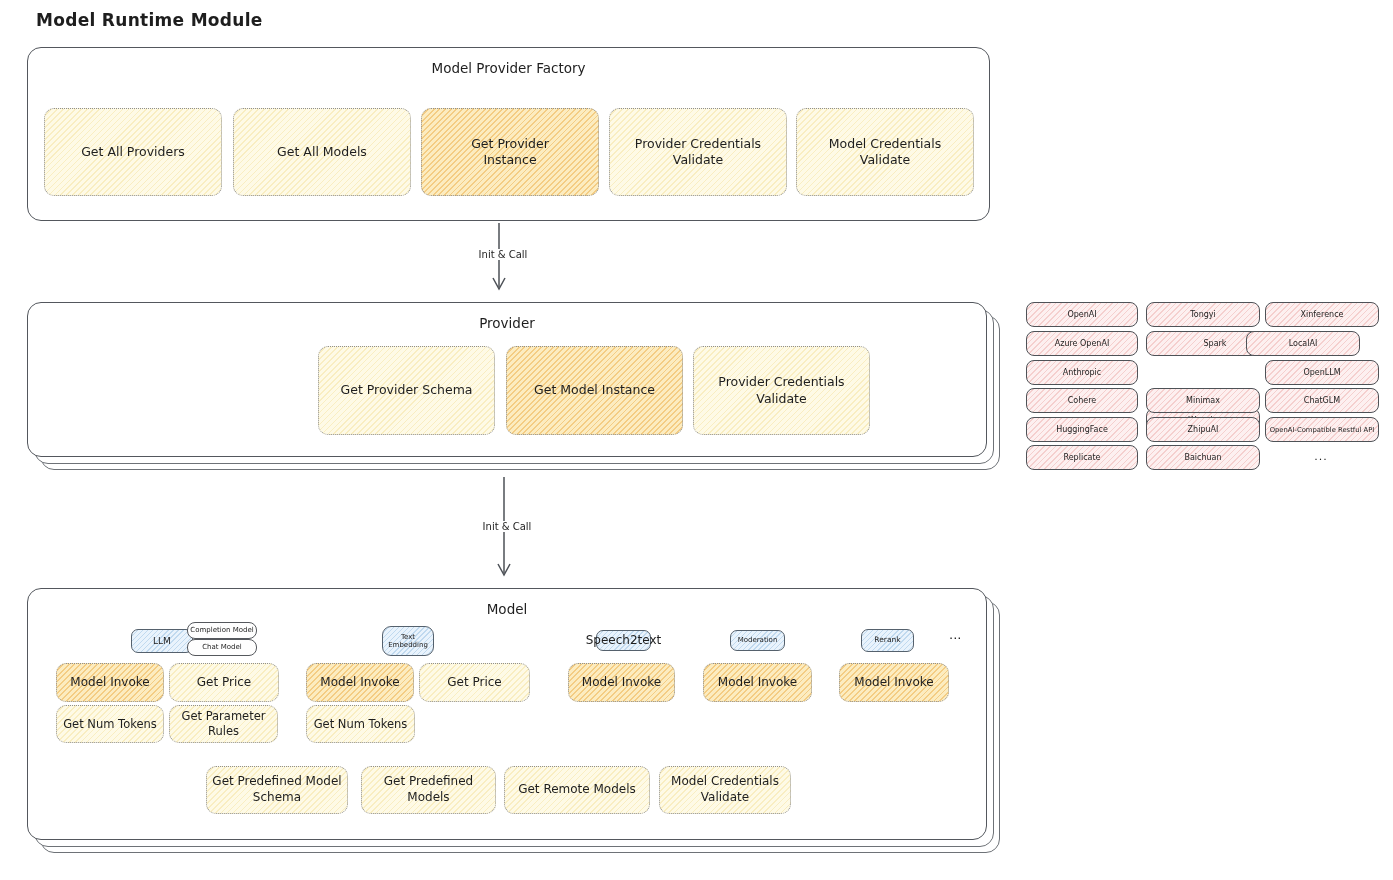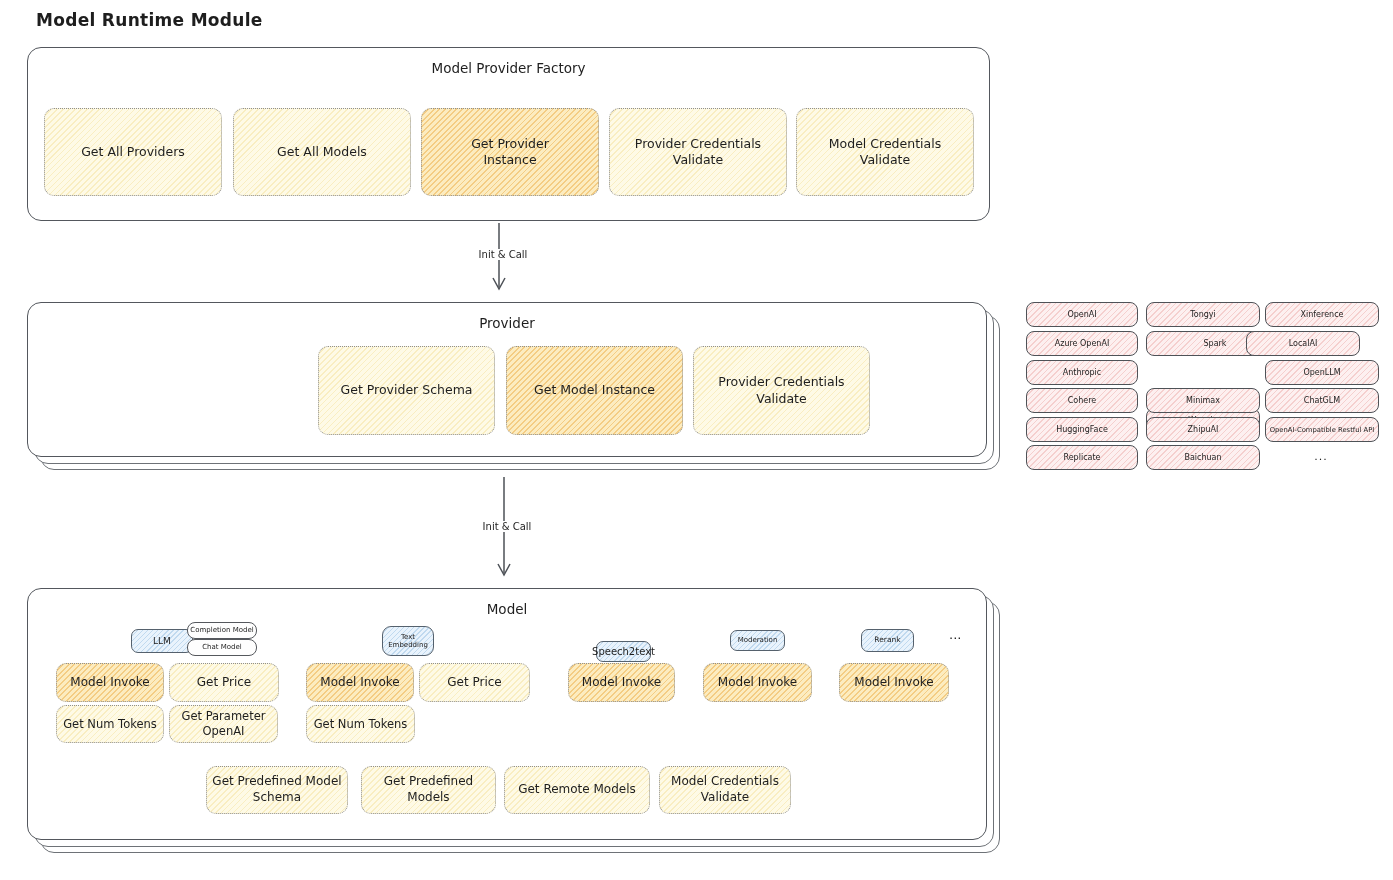--- a/index.html
+++ b/index.html
@@ -99,36 +99,36 @@
   <div class="layer" style="left:40px; top:601px; width:958px; height:250px;"></div>
   <div class="layer" style="left:34px; top:595px; width:958px; height:250px;"></div>
   <div class="container" style="left:27px; top:588px; width:958px; height:250px;">
     <div class="section-title">Model</div>
 
     <div class="tag" style="left:103px; top:40px; width:60px; height:22px; font-size:9px;">LLM</div>
     <div class="tag plain" style="left:159px; top:33px; width:68px; height:15px;">Completion Model</div>
     <div class="tag plain" style="left:159px; top:50px; width:68px; height:15px;">Chat Model</div>
     <div class="tag" style="left:354px; top:37px; width:50px; height:28px; font-size:7px;border-radius:9px;">Text
 Embedding</div>
-    <div class="tag" style="left:568px; top:52px; width:53px; height:19px; font-size:10px;">Speech2text</div>
+    <div class="tag" style="left:568px; top:41px; width:53px; height:19px; font-size:12px;">Speech2text</div>
     <div class="tag" style="left:702px; top:41px; width:53px; height:19px; font-size:7px;">Moderation</div>
     <div class="tag" style="left:833px; top:40px; width:51px; height:21px;">Rerank</div>
     <div class="ellipsis-text" style="left:921px; top:38px;">...</div>
 
     <div class="op hot" style="left:28px;  top:74px; width:106px; height:37px; font-size:12px;">Model Invoke</div>
     <div class="op light" style="left:141px; top:74px; width:108px; height:37px; font-size:12px;">Get Price</div>
     <div class="op hot" style="left:278px; top:74px; width:106px; height:37px; font-size:12px;">Model Invoke</div>
     <div class="op light" style="left:391px; top:74px; width:109px; height:37px; font-size:12px;">Get Price</div>
     <div class="op hot" style="left:540px; top:74px; width:105px; height:37px; font-size:12px;">Model Invoke</div>
     <div class="op hot" style="left:675px; top:74px; width:107px; height:37px; font-size:12px;">Model Invoke</div>
     <div class="op hot" style="left:811px; top:74px; width:108px; height:37px; font-size:12px;">Model Invoke</div>
 
     <div class="op light" style="left:28px;  top:116px; width:106px; height:36px; font-size:11.5px;">Get Num Tokens</div>
     <div class="op light" style="left:141px; top:116px; width:107px; height:36px; font-size:11.5px;">Get Parameter
-OpenAI</div>
+Rules</div>
     <div class="op light" style="left:278px; top:116px; width:107px; height:36px; font-size:11.5px;">Get Num Tokens</div>
 
     <div class="op light" style="left:333px; top:177px; width:133px; height:46px; font-size:12px;">Get Predefined
 Models</div>
     <div class="op light" style="left:178px; top:177px; width:140px; height:46px; font-size:12px;">Get Predefined Model
 Schema</div>
     <div class="op light" style="left:476px; top:177px; width:144px; height:46px; font-size:12px;">Get Remote Models</div>
     <div class="op light" style="left:631px; top:177px; width:130px; height:46px; font-size:12px;">Model Credentials
 Validate</div>
   </div>

